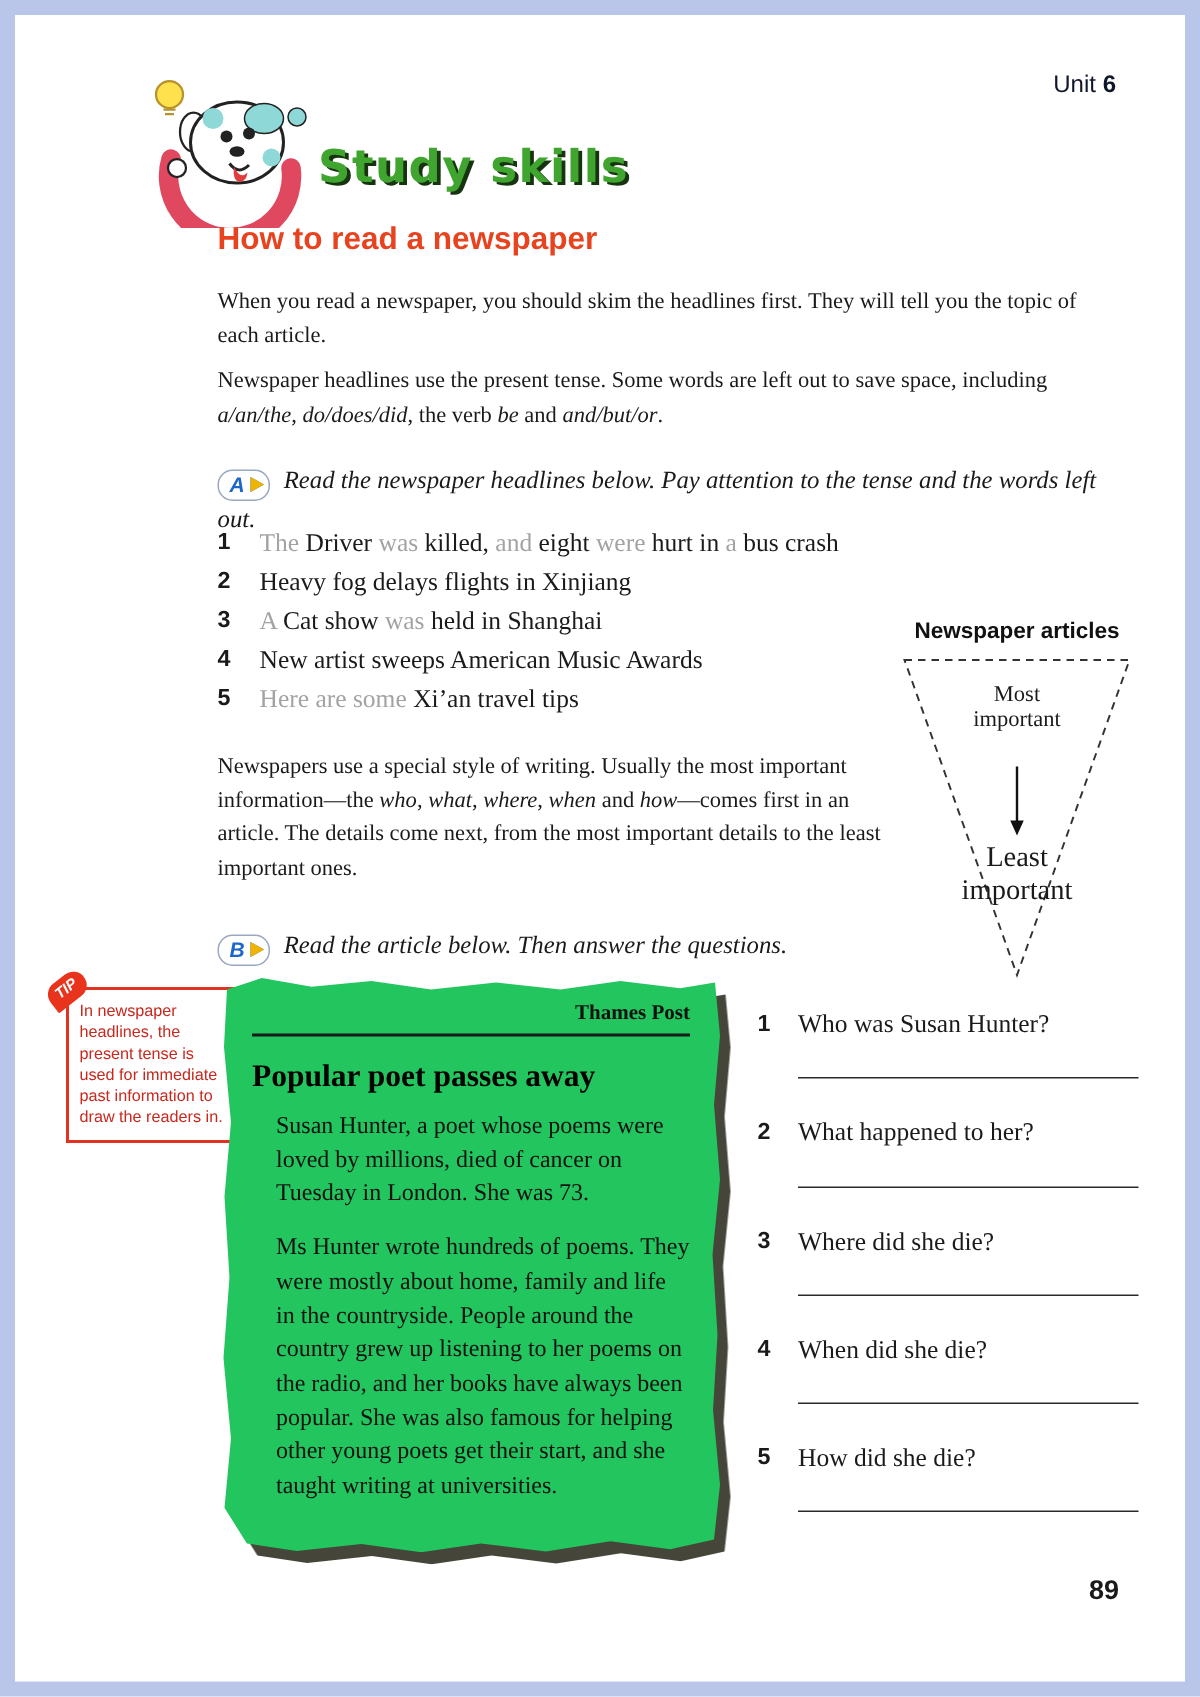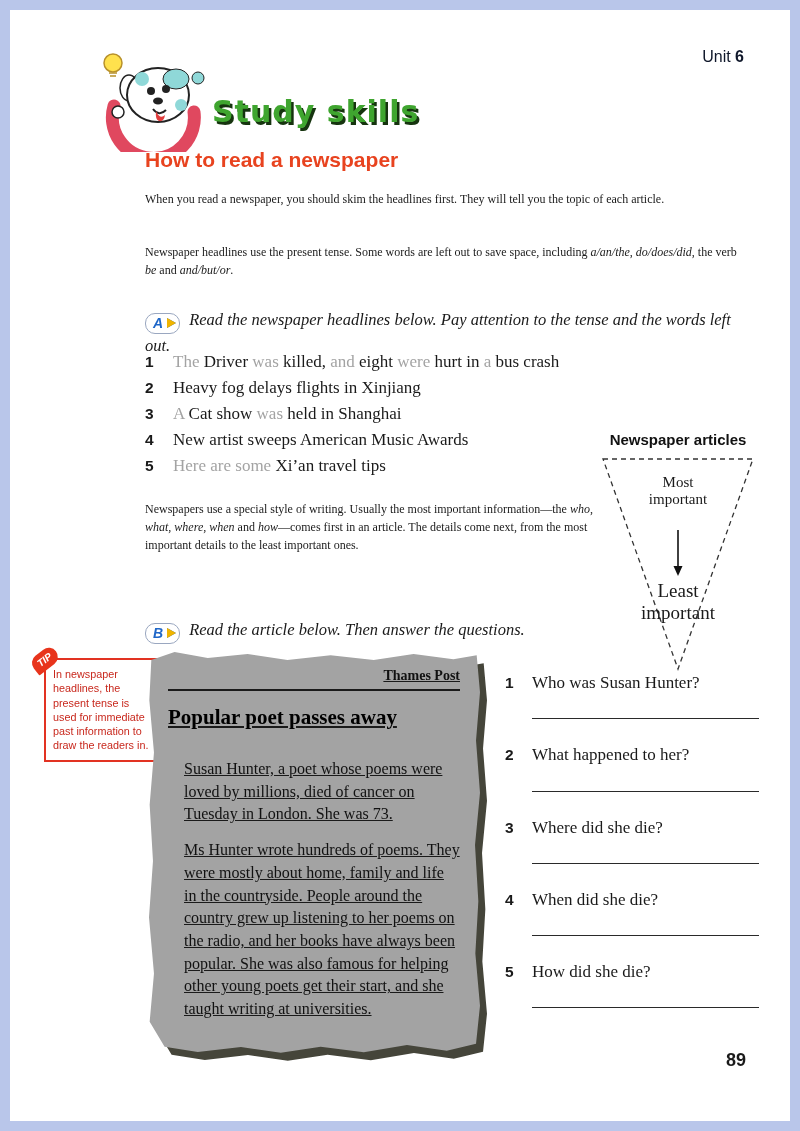--- a/index.html
+++ b/index.html
@@ -27,21 +27,21 @@
     color:#3fa52f;
     text-shadow:2.5px 2.5px 0 #16340f;
   }
 
   .howto {
     left:145px; top:148px;
     font-family:Liberation Sans, sans-serif;
     font-size:21px; font-weight:bold; color:#e8431f;
   }
 
-  .bodytext { font-size:12px; line-height:1.5; }
+  .bodytext { font-size:15px; line-height:1.5; }
   .p1 { left:145px; top:190px; width:592px; }
   .p2 { left:145px; top:243px; width:592px; }
 
   .sg-g { color:#a3a3a3; }
   .sg-i { font-style:italic; }
 
   
   .badge {
     display:inline-flex; align-items:center;
     border:1.5px solid #9aa7c0; border-radius:10px;
@@ -62,21 +62,21 @@
   .instr { font-style:italic; font-size:16.5px; line-height:1.45; }
   .ex-a { left:145px; top:308px; width:590px; }
   .ex-b { left:145px; top:618px; width:480px; }
 
   
   .headlines { left:145px; top:352px; width:575px; }
   .hl-item { display:flex; margin-bottom:5.5px; font-size:17px; line-height:1.2; }
   .hl-num { font-family:"Liberation Sans", sans-serif; font-weight:bold; font-size:15.5px; width:28px; flex:0 0 28px; padding-top:1px; }
 
   
-  .pyramid { left:598px; top:412px; width:160px; text-align:center;margin-top:19px; }
+  .pyramid { left:598px; top:412px; width:160px; text-align:center; }
   .pyr-title { font-family:"Liberation Sans", sans-serif; font-weight:bold; font-size:15px; color:#111; margin-bottom:8px; }
   .pyr-wrap { position:relative; width:156px; height:218px; margin:0 auto; }
   .pyr-svg { position:absolute; left:0; top:0; }
   .pyr-top { position:absolute; top:18px; left:33px; width:90px; font-size:15px; line-height:1.15; }
   .pyr-bottom { position:absolute; top:124px; left:33px; width:90px; font-size:19px; line-height:1.15; }
 
   .p3 { left:145px; top:500px; width:465px; }
 
   
   .tip {
@@ -92,30 +92,29 @@
     background:#e8341c; color:#fff;
     font-style:italic; font-weight:bold; font-size:10px;
     padding:2px 6px 3px 6px;
     border-radius:9px 9px 9px 1px;
     transform:rotate(-38deg);
   }
 
   
   .paper-wrap { left:148px; top:652px; width:332px; filter:drop-shadow(7px 8px 0 #45453a); }
   .paper {
-    background:#a3a3a3;
+    background:#22c55e;
     padding:16px 20px 20px 20px;
     clip-path:polygon(1% 2%, 8% 0%, 18% 1.5%, 30% 0.5%, 42% 2%, 55% 0.8%, 68% 2%, 80% 0.5%, 92% 1.8%, 99% 0.8%, 100% 10%, 98.8% 22%, 100% 35%, 98.5% 48%, 99.5% 62%, 98.6% 75%, 100% 88%, 98.8% 97.5%, 90% 99.2%, 78% 97.8%, 65% 99.6%, 52% 98.2%, 40% 99.7%, 28% 98.3%, 15% 99.5%, 5% 98.2%, 0.5% 92%, 1.8% 80%, 0.3% 66%, 1.5% 52%, 0.5% 38%, 1.8% 25%, 0.4% 12%);
-    text-decoration:underline;
   }
   .masthead {
     text-align:right; font-size:14px; font-weight:bold; color:#111;
     padding-bottom:5px; border-bottom:2px solid #1a1a1a;
   }
-  .headline { font-size:21px; font-weight:bold; margin:14px 0 28px 0; color:#000; }
+  .headline { font-size:21px; font-weight:bold; margin:14px 0 10px 0; color:#000; }
   .paper p { margin:0 0 13px 16px; font-size:16px; line-height:1.42; color:#111; }
 
   
   .questions { left:505px; top:672px; width:254px; }
   .q-item { margin-bottom:25px; }
   .q-row { display:flex; font-size:17px; line-height:1.25; }
   .q-num { font-family:"Liberation Sans", sans-serif; font-weight:bold; font-size:15.5px; width:27px; flex:0 0 27px; padding-top:1px; }
   .answer-line { margin:25px 0 0 27px; border-bottom:1.5px solid #2a2a2a; height:0; }
 
   .page-num { top:1050px; right:54px; font-family:"Liberation Sans", sans-serif; font-weight:bold; font-size:18px; }

